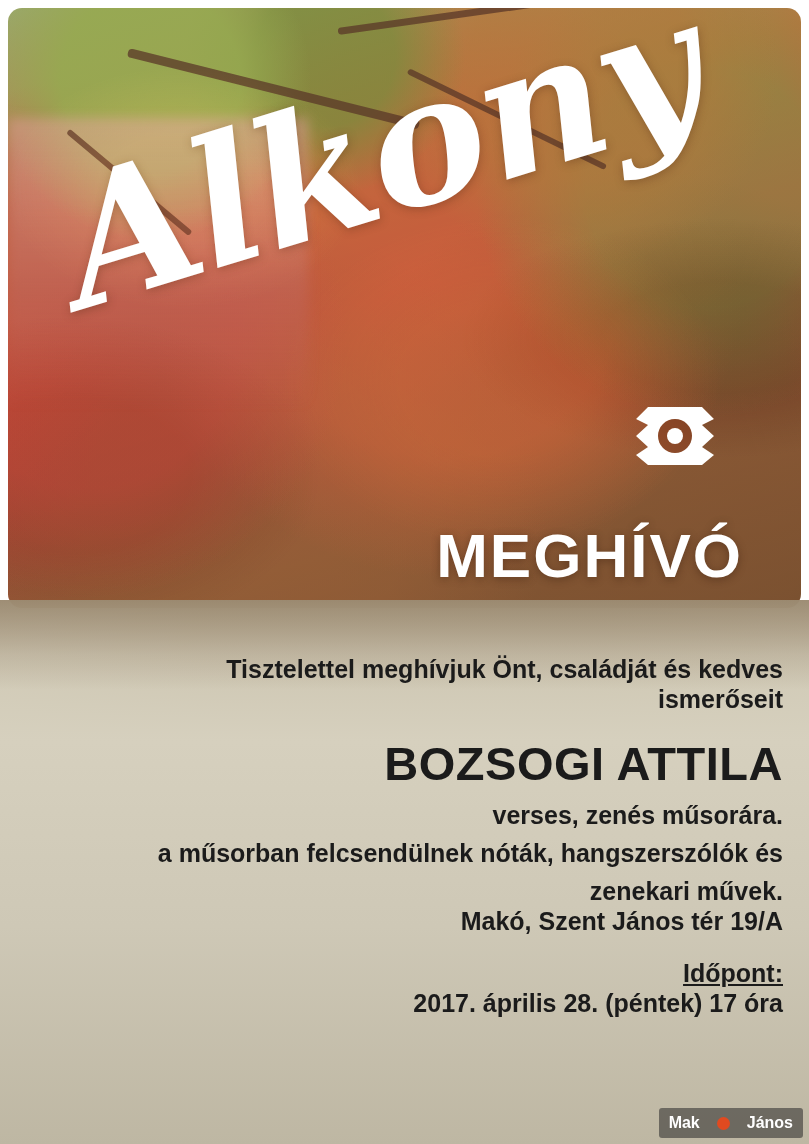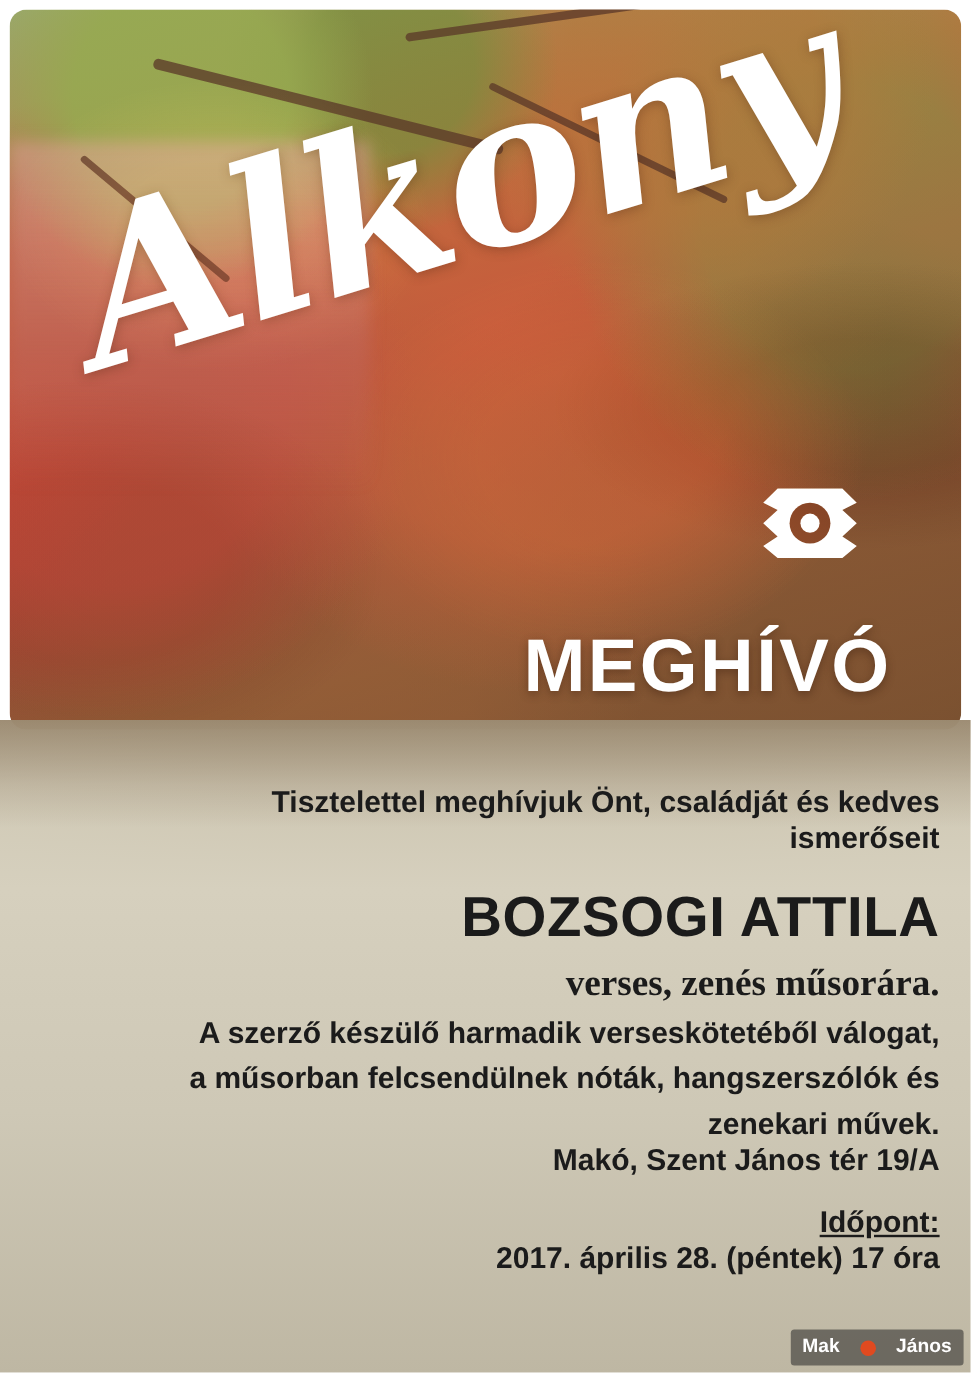--- a/index.html
+++ b/index.html
@@ -137,21 +137,21 @@
     margin-top: 32px;
   }
   .ln { line-height: 1.2; }
   .intro { font-size: 25px; }
   .name {
     font-size: 47px;
     letter-spacing: 0.5px;
     margin-top: 22px;
     margin-bottom: 8px;
   }
-  .sub { font-size: 31px; font-family: Liberation Serif, serif; }
+  .sub { font-size: 25px; }
   .desc { font-size: 25px; margin-top: 8px; }
   .label {
     font-size: 25px;
     text-decoration: underline;
     margin-top: 22px;
   }
   .value { font-size: 25px; }
 
   
   .watermark {
@@ -205,21 +205,20 @@
 
   <div class="body-area"></div>
 
   <div class="text-block">
     <div class="ln intro">Tisztelettel meghívjuk Önt, családját és kedves</div>
     <div class="ln intro">ismerőseit</div>
 
     <div class="ln name">BOZSOGI ATTILA</div>
     <div class="ln sub">verses, zenés műsorára.</div>
 
-    <div class="ln desc">A szerző készülő harmadik verseskötetéből válogat,</div>
     <div class="ln desc">a műsorban felcsendülnek nóták, hangszerszólók és</div>
     <div class="ln desc">zenekari művek.</div>
 
     <div class="ln value">Makó, Szent János tér 19/A</div>
 
     <div class="ln label">Időpont:</div>
     <div class="ln value">2017. április 28. (péntek) 17 óra</div>
   </div>
 
   <div class="watermark">

